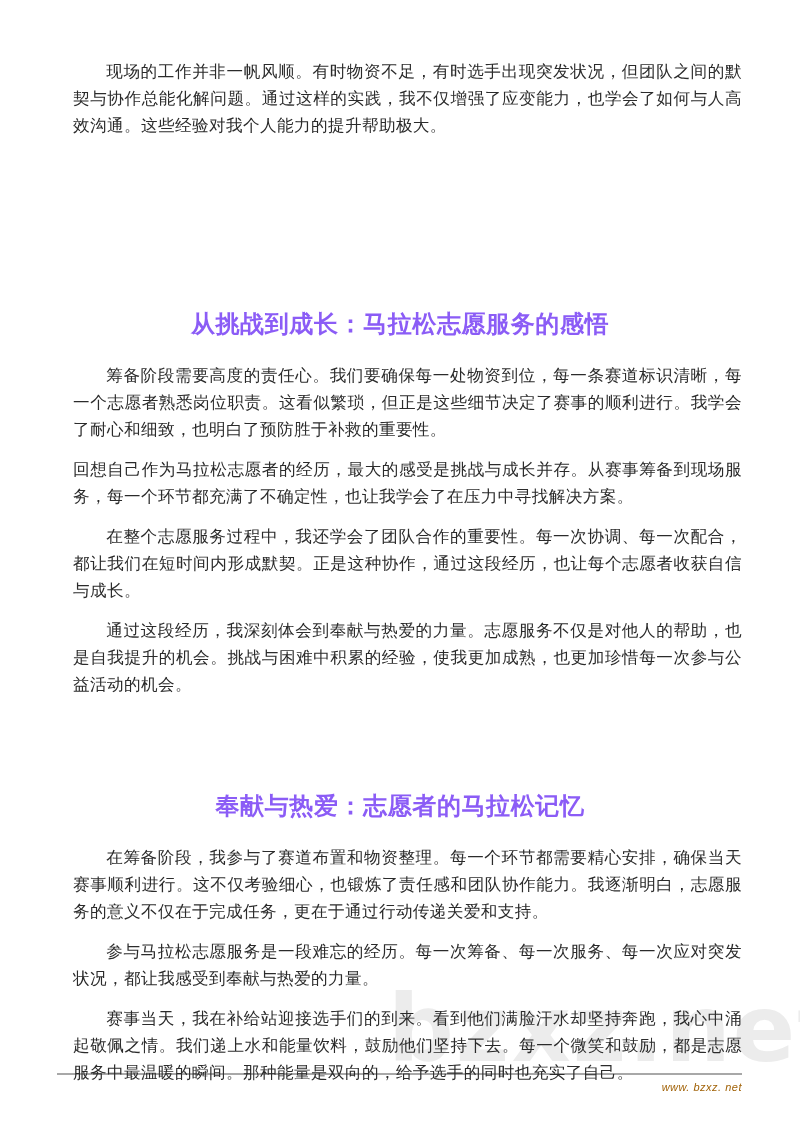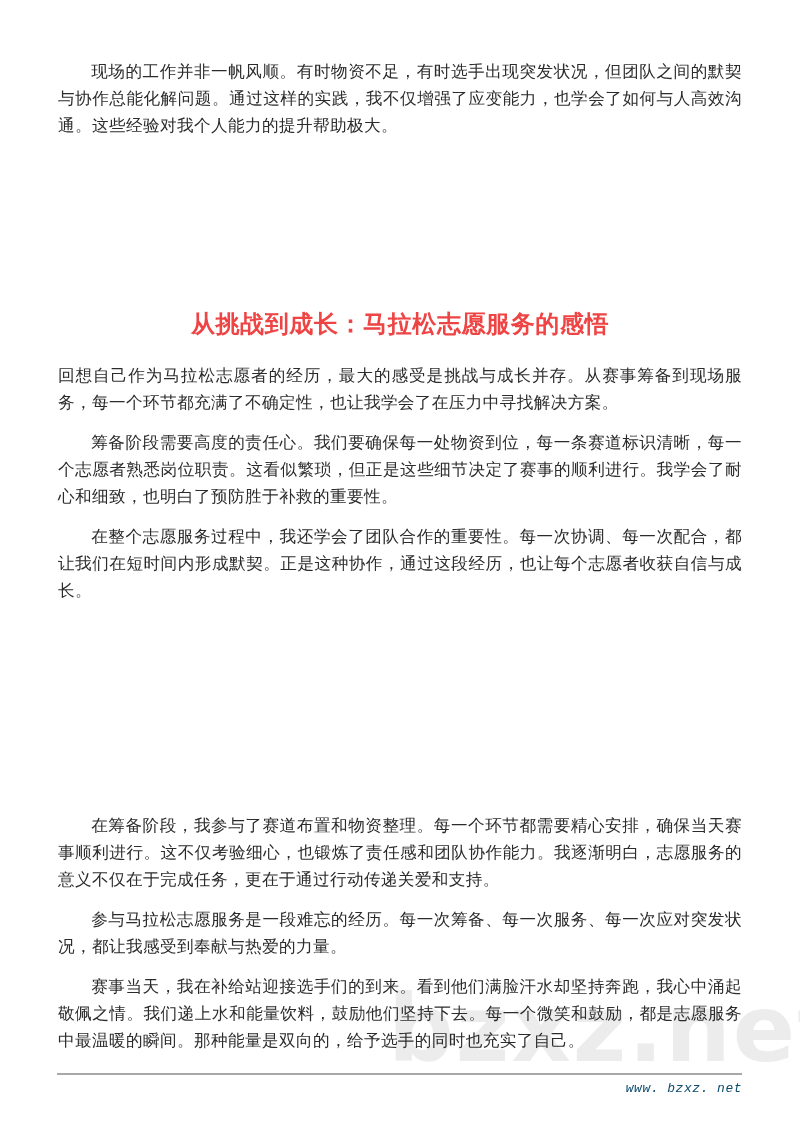--- a/index.html
+++ b/index.html
@@ -20,39 +20,39 @@
       left: 58px;
       top: 0;
       width: 684px;
     }
     .section {
       position: absolute;
       left: 0;
       width: 684px;
     }
     p.body-para {
-      margin: 0 0 13px 0;
+      margin: 0 0 13px 15px;
       font-size: 16.6px;
       line-height: 27px;
       text-indent: 2em;
       text-align: justify;
       letter-spacing: 0.4px;
       color: #2b2b2b;
     }
     p.body-para.noindent {
       text-indent: 0;
     }
     h2.section-title {
       margin: 0;
       font-family: "DejaVu Sans", "Liberation Sans", sans-serif;
       font-weight: bold;
       font-size: 24px;
       line-height: 32px;
       text-align: center;
-      color: #ef4444;
+      color: #8b5cf6;
       letter-spacing: 0.6px;
     }
     .watermark {
       position: absolute;
       left: 388px;
       top: 985px;
       font-family: "DejaVu Sans", "Liberation Sans", sans-serif;
       font-weight: bold;
       font-size: 92px;
       line-height: 90px;
@@ -70,47 +70,49 @@
       left: 57px;
       top: 1073px;
       width: 685px;
       height: 2px;
       background: #a8a8a8;
     }
     .footer-url {
       position: absolute;
       right: 58px;
       top: 1081px;
-      font-family: Liberation Mono, monospace;
+      font-family: Liberation Sans, sans-serif;
       font-style: italic;
-      font-size: 13px;
-      color: #0c4a6e;
+      font-size: 11px;
+      color: #a16207;
       letter-spacing: 0.5px;
     }
   </style>
 </head>
 <body>
 
 <div class="watermark">bzxz.net</div>
 
 <div class="page content-layer">
 
   <div class="section" style="top:58px;">
     <p class="body-para">现场的工作并非一帆风顺。有时物资不足，有时选手出现突发状况，但团队之间的默契与协作总能化解问题。通过这样的实践，我不仅增强了应变能力，也学会了如何与人高效沟通。这些经验对我个人能力的提升帮助极大。</p>
   </div>
 
   <div class="section" style="top:308px;">
     <h2 class="section-title">从挑战到成长：马拉松志愿服务的感悟</h2>
     <div style="height:22px;"></div>
+    <p class="body-para">筹备阶段需要高度的责任心。我们要确保每一处物资到位，每一条赛道标识清晰，每一个志愿者熟悉岗位职责。这看似繁琐，但正是这些细节决定了赛事的顺利进行。我学会了耐心和细致，也明白了预防胜于补救的重要性。</p>
     <p class="body-para noindent">回想自己作为马拉松志愿者的经历，最大的感受是挑战与成长并存。从赛事筹备到现场服务，每一个环节都充满了不确定性，也让我学会了在压力中寻找解决方案。</p>
-    <p class="body-para">筹备阶段需要高度的责任心。我们要确保每一处物资到位，每一条赛道标识清晰，每一个志愿者熟悉岗位职责。这看似繁琐，但正是这些细节决定了赛事的顺利进行。我学会了耐心和细致，也明白了预防胜于补救的重要性。</p>
     <p class="body-para">在整个志愿服务过程中，我还学会了团队合作的重要性。每一次协调、每一次配合，都让我们在短时间内形成默契。正是这种协作，通过这段经历，也让每个志愿者收获自信与成长。</p>
+    <p class="body-para">通过这段经历，我深刻体会到奉献与热爱的力量。志愿服务不仅是对他人的帮助，也是自我提升的机会。挑战与困难中积累的经验，使我更加成熟，也更加珍惜每一次参与公益活动的机会。</p>
   </div>
 
   <div class="section" style="top:790px;">
+    <h2 class="section-title">奉献与热爱：志愿者的马拉松记忆</h2>
     <div style="height:22px;"></div>
     <p class="body-para">在筹备阶段，我参与了赛道布置和物资整理。每一个环节都需要精心安排，确保当天赛事顺利进行。这不仅考验细心，也锻炼了责任感和团队协作能力。我逐渐明白，志愿服务的意义不仅在于完成任务，更在于通过行动传递关爱和支持。</p>
     <p class="body-para">参与马拉松志愿服务是一段难忘的经历。每一次筹备、每一次服务、每一次应对突发状况，都让我感受到奉献与热爱的力量。</p>
     <p class="body-para">赛事当天，我在补给站迎接选手们的到来。看到他们满脸汗水却坚持奔跑，我心中涌起敬佩之情。我们递上水和能量饮料，鼓励他们坚持下去。每一个微笑和鼓励，都是志愿服务中最温暖的瞬间。那种能量是双向的，给予选手的同时也充实了自己。</p>
   </div>
 </div>
 
 <div class="footer-rule"></div>
 <div class="footer-url">www. bzxz. net</div>
 

